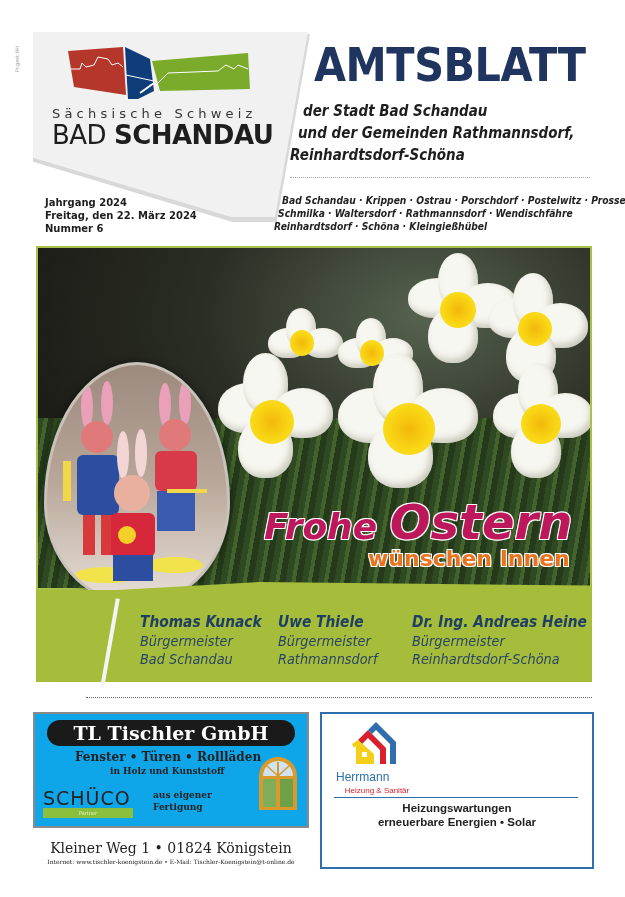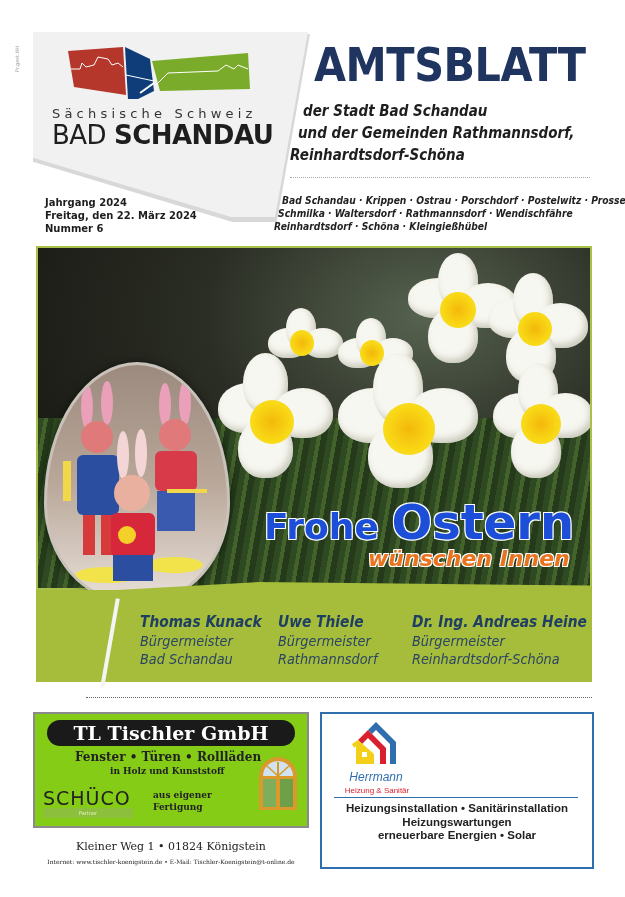--- a/index.html
+++ b/index.html
@@ -27,44 +27,44 @@
            background: repeating-linear-gradient(100deg, #2f4a22 0 6px, #44632c 6px 10px, #243a1a 10px 16px); }
   .flower { position:absolute; }
   .petal { position:absolute; background:#f7f7f1; border-radius:50% 50% 45% 45%; box-shadow: inset -3px -4px 6px rgba(160,160,140,.5); }
   .cup { position:absolute; background:radial-gradient(circle, #f3b80b 0%, #f9d815 60%, #f5e33c 100%); border-radius:50%; }
   .egg { left:44px; top:362px; width:180px; height:236px; border-radius:50% 50% 48% 48% / 58% 58% 42% 42%;
          background: linear-gradient(180deg, #9d8a7e 0%, #b9a79a 50%, #e8e0d8 100%); border:3px solid #c9c2bb; box-shadow:0 0 8px rgba(0,0,0,.5); overflow:hidden; }
   .bunny { position:absolute; }
   .greenband { left:36px; top:590px; width:556px; height:92px; background:#a6bd3b; }
   .greenband-edge { left:36px; top:582px; width:556px; height:18px; background:#a6bd3b; clip-path: polygon(0 70%, 40% 0, 100% 20%, 100% 100%, 0 100%); }
   .stick { left:108px; top:598px; width:4px; height:90px; background:#f4f4f4; transform:rotate(10deg); }
-  .frohe { left:264px; top:494px; font-size:36px; font-weight:bold; color:#1d4ed8; text-shadow:1px 1px 0 #fff, -1px -1px 0 #fff, 1px -1px 0 #fff, -1px 1px 0 #fff; white-space:nowrap; }
+  .frohe { left:264px; top:494px; font-size:36px; font-style:italic; font-weight:bold; color:#be185d; text-shadow:1px 1px 0 #fff, -1px -1px 0 #fff, 1px -1px 0 #fff, -1px 1px 0 #fff; white-space:nowrap; }
   .frohe .big { font-size:48px; }
-  .wunschen { left:368px; top:546px; font-size:22px; font-style:italic; font-weight:bold; color:#e9731f; text-shadow:1px 1px 0 #fff, -1px -1px 0 #fff, 1px -1px 0 #fff, -1px 1px 0 #fff; white-space:nowrap; }
+  .wunschen { left:368px; top:546px; font-size:22px; font-weight:bold; color:#e9731f; text-shadow:1px 1px 0 #fff, -1px -1px 0 #fff, 1px -1px 0 #fff, -1px 1px 0 #fff; white-space:nowrap; }
   .mayor { position:absolute; top:612px; color:#1f3e63; font-style:italic; white-space:nowrap; }
   .mayor .name { font-weight:bold; font-size:15px; display:block; line-height:20px; transform:scaleX(0.92); transform-origin:left; }
   .mayor .line { font-size:14px; display:block; line-height:18px; color:#2a4466; transform:scaleX(0.92); transform-origin:left; }
   .anzeigen { left:33px; top:689px; font-size:10px; font-weight:bold; color:#222;margin-top:37px; }
   .anzeigen-dots { left:86px; top:697px; width:506px; border-top:1px dotted #666; }
   
-  .ad1 { left:33px; top:712px; width:272px; height:112px; background:#84cc16; border:2px solid #8a8a8a; font-family:"DejaVu Serif", serif; }
+  .ad1 { left:33px; top:712px; width:272px; height:112px; background:#0ea5e9; border:2px solid #8a8a8a; font-family:"DejaVu Serif", serif; }
   .ad1-title { position:absolute; left:12px; top:6px; width:248px; height:26px; background:#1a1a1a; border-radius:14px; color:#fff; font-weight:bold; font-size:19px; text-align:center; line-height:26px; }
   .ad1-sub1 { position:absolute; left:40px; top:36px; font-weight:bold; font-size:12px; color:#222; white-space:nowrap; }
   .ad1-sub2 { position:absolute; left:75px; top:52px; font-weight:bold; font-size:9px; color:#222; white-space:nowrap; }
   .schuco { position:absolute; left:8px; top:73px; font-family:"DejaVu Sans", sans-serif; font-size:19px; letter-spacing:1px; color:#222; }
   .schuco-bar { position:absolute; left:8px; top:94px; width:90px; height:10px; background:#8cbf3c; color:#e8f5d0; font-size:5px; text-align:center; line-height:10px; font-family:"DejaVu Sans", sans-serif;}
   .eigener { position:absolute; left:118px; top:75px; font-weight:bold; font-size:9px; text-align:left; line-height:12px; color:#222; }
   .window { position:absolute; left:222px; top:40px; width:42px; height:58px; }
   .ad1-phone { position:absolute; left:0; width:100%; top:110px; font-size:12px; text-align:center; color:#222; white-space:nowrap; }
-  .ad1-addr { position:absolute; left:0; width:100%; top:126px; font-size:11px; text-align:center; color:#222; white-space:nowrap; }
+  .ad1-addr { position:absolute; left:0; width:100%; top:126px; font-size:14px; text-align:center; color:#222; white-space:nowrap; }
   .ad1-web { position:absolute; left:0; width:100%; top:144px; font-size:6px; text-align:center; color:#222; white-space:nowrap; }
   
   .ad2 { left:320px; top:712px; width:270px; height:153px; border:2px solid #2f6fae; background:#fff; font-family:"Liberation Sans", sans-serif; }
   .ad2-logo { position:absolute; left:28px; top:6px; width:50px; height:46px; }
-  .ad2-name { position:absolute; left:14px; top:56px; width:80px; text-align:center; font-size:12px; color:#2f6fae;font-style:italic; }
+  .ad2-name { position:absolute; left:14px; top:56px; width:80px; text-align:left; font-size:12px; color:#2f6fae; }
   .ad2-tag { position:absolute; left:6px; top:72px; width:98px; text-align:center; font-size:8px; color:#d9202e; }
   .ad2-info { position:absolute; left:118px; top:6px; font-size:11px; color:#222; line-height:13.5px; white-space:nowrap; }
   .ad2-info .ico { display:inline-block; width:12px; font-size:10px; color:#444; }
   .ad2-rule { position:absolute; left:12px; top:83px; width:244px; border-top:1px solid #2f6fae; }
   .ad2-services { position:absolute; left:0; width:100%; top:88px; text-align:center; font-weight:bold; font-size:11.5px; line-height:13.5px; color:#222; }
 </style>
 </head>
 <body>
 
 <div class="abs vert-note">Pr.gest.HH</div>
@@ -237,17 +237,16 @@
   <svg class="ad2-logo" viewBox="0 0 50 46">
     <polygon points="26,2 46,22 46,44 40,44 40,24 26,10 22,14 18,10" fill="#2f6fae"></polygon>
     <polygon points="18,10 36,28 36,44 30,44 30,30 18,18 12,24 8,20" fill="#d9202e"></polygon>
     <polygon points="8,20 24,34 24,44 6,44 6,26 4,28 2,24" fill="#f3cf1a"></polygon>
     <rect x="12" y="32" width="5" height="5" fill="#fff"></rect>
   </svg>
   <div class="ad2-name">Herrmann</div>
   <div class="ad2-tag">Heizung &amp; Sanitär</div>
   <div class="ad2-rule"></div>
   <div class="ad2-services">
-    <div>Heizungsinstallation • Sanitärinstallation</div>
     <div>Heizungswartungen</div>
     <div>erneuerbare Energien • Solar</div>
   </div>
 </div>
 
 </body></html>

